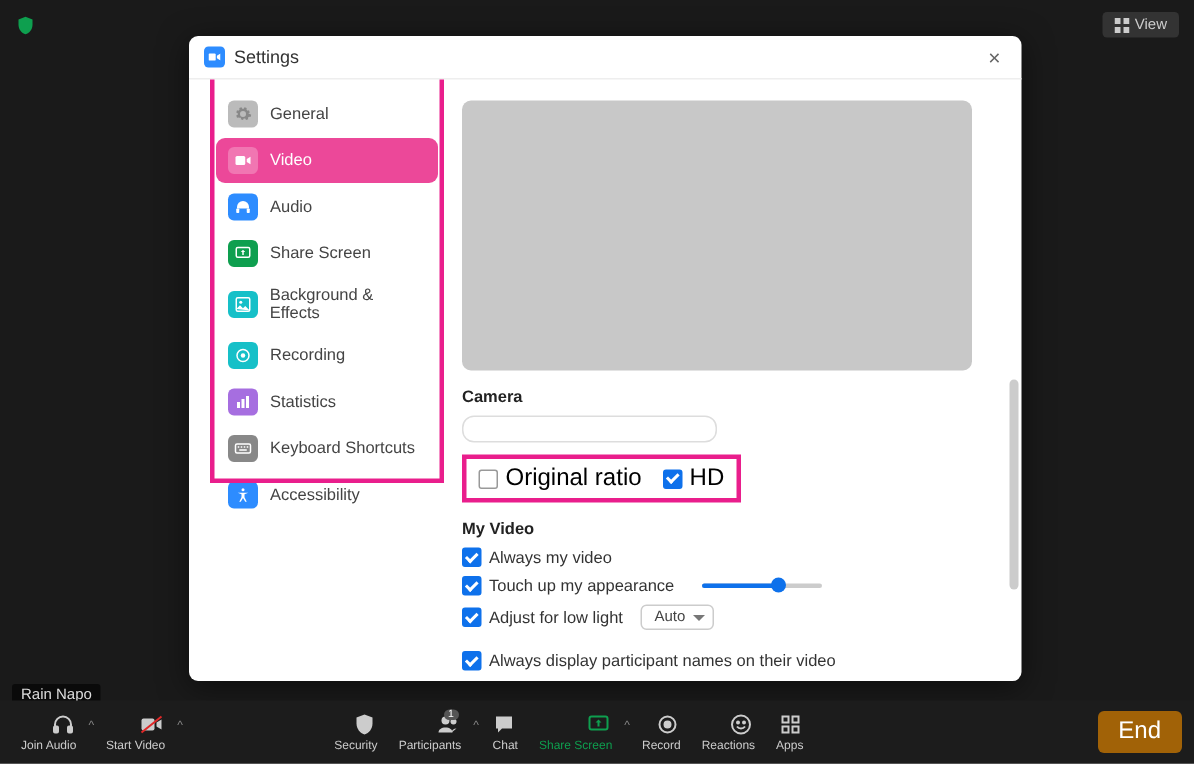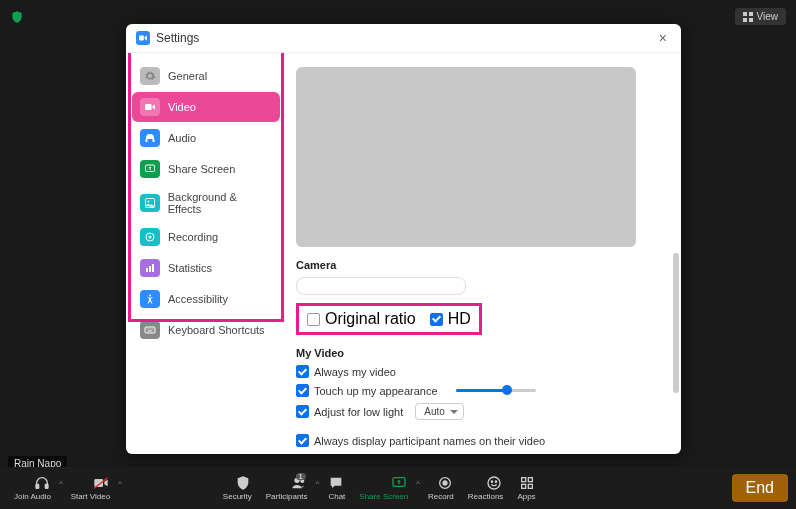--- a/index.html
+++ b/index.html
@@ -10,21 +10,21 @@
 .shield { position: absolute; top: 10px; left: 10px; width: 14px; height: 14px; color: #0e9f4f; }
 
 .user-label { position: absolute; bottom: 38px; left: 8px; background: rgba(0,0,0,.6); color: #ddd; font-size: 10px; padding: 2px 6px; border-radius: 2px; }
 
 .settings-window { position: absolute; left: 126px; top: 24px; width: 555px; height: 430px; background: #fff; border-radius: 6px; box-shadow: 0 4px 20px rgba(0,0,0,.5); display: flex; flex-direction: column; }
 .settings-header { display: flex; align-items: center; padding: 6px 10px; border-bottom: 1px solid #eee; }
 .settings-header .app-icon { width: 14px; height: 14px; background: #2d8cff; border-radius: 3px; margin-right: 6px; display: flex; align-items: center; justify-content: center; color: #fff; font-size: 8px; }
 .settings-header .title { font-size: 12px; color: #333; }
 .settings-header .close { margin-left: auto; font-size: 14px; color: #666; cursor: pointer; padding: 0 4px; }
 
-.settings-body { flex: 1; display: flex; overflow: hidden; }
+.settings-body { flex: 1; display: flex; overflow: hidden; padding-left: 12px; }
 .sidebar { width: 160px; padding: 8px 6px; position: relative; }
 .sidebar-highlight { position: absolute; left: 2px; top: -24px; width: 156px; height: 293px; border: 3px solid #e91e8c; pointer-events: none; }
 .sidebar-item { display: flex; align-items: center; padding: 6px 8px; border-radius: 6px; font-size: 11px; color: #444; cursor: pointer; margin-bottom: 1px; }
 .sidebar-item.active { background: #ec4899; color: #fff; }
 .sidebar-item .icon { width: 20px; height: 18px; border-radius: 4px; margin-right: 8px; display: flex; align-items: center; justify-content: center; }
 .sidebar-item.active .icon svg { fill: #fff; }
 
 .content { flex: 1; padding: 14px 20px 10px 10px; overflow: hidden; position: relative; }
 .preview { width: 340px; height: 180px; background: #c8c8c8; border-radius: 6px; }
 .section-title { font-size: 11px; font-weight: 600; color: #222; margin-top: 12px; margin-bottom: 6px; }
@@ -152,40 +152,40 @@
             <span class="icon" style="background: rgb(166, 110, 224);">
               <svg width="12" height="12" viewBox="0 0 24 24" fill="#fff">
                 <rect x="4" y="12" width="4" height="8"></rect>
                 <rect x="10" y="8" width="4" height="12"></rect>
                 <rect x="16" y="4" width="4" height="16"></rect>
               </svg>
             </span>
             <span>Statistics</span>
           </div>
           <div class="sidebar-item">
-            <span class="icon" style="background: rgb(45, 140, 255);">
-              <svg width="12" height="12" viewBox="0 0 24 24" fill="#fff">
-                <circle cx="12" cy="5" r="2"></circle>
-                <path d="M5 9h14l-5 2v4l3 6h-2l-3-5-3 5H7l3-6v-4z"></path>
-              </svg>
-            </span>
-            <span>Accessibility</span>
-          </div>
-          <div class="sidebar-item">
             <span class="icon" style="background: rgb(136, 136, 136);">
               <svg width="12" height="12" viewBox="0 0 24 24" fill="#fff">
                 <rect x="2" y="6" width="20" height="12" rx="2" fill="none" stroke="#fff" stroke-width="2"></rect>
                 <rect x="5" y="9" width="2" height="2"></rect>
                 <rect x="9" y="9" width="2" height="2"></rect>
                 <rect x="13" y="9" width="2" height="2"></rect>
                 <rect x="17" y="9" width="2" height="2"></rect>
                 <rect x="7" y="13" width="10" height="2"></rect>
               </svg>
             </span>
             <span>Keyboard Shortcuts</span>
+          </div>
+          <div class="sidebar-item">
+            <span class="icon" style="background: rgb(45, 140, 255);">
+              <svg width="12" height="12" viewBox="0 0 24 24" fill="#fff">
+                <circle cx="12" cy="5" r="2"></circle>
+                <path d="M5 9h14l-5 2v4l3 6h-2l-3-5-3 5H7l3-6v-4z"></path>
+              </svg>
+            </span>
+            <span>Accessibility</span>
           </div>
         </div>
     </div>
     <div class="content">
       <div class="preview"></div>
 
       <div class="section-title">Camera</div>
       <div class="camera-dropdown"></div>
 
       <div style="margin-top:8px;">

